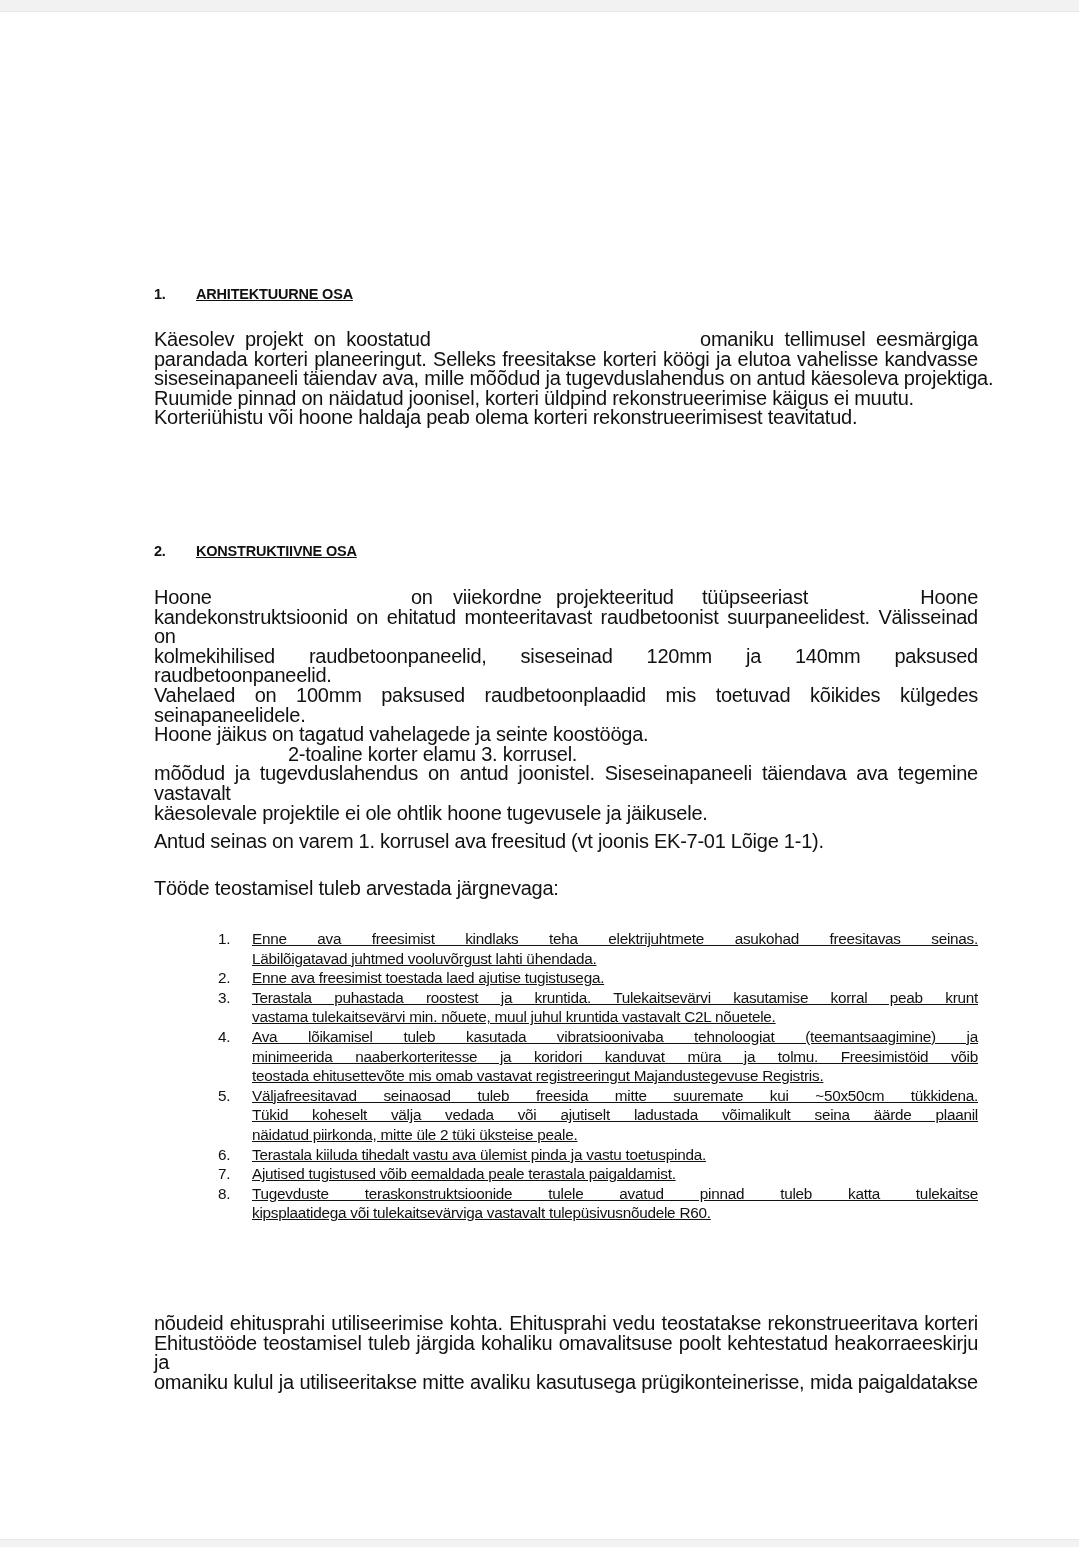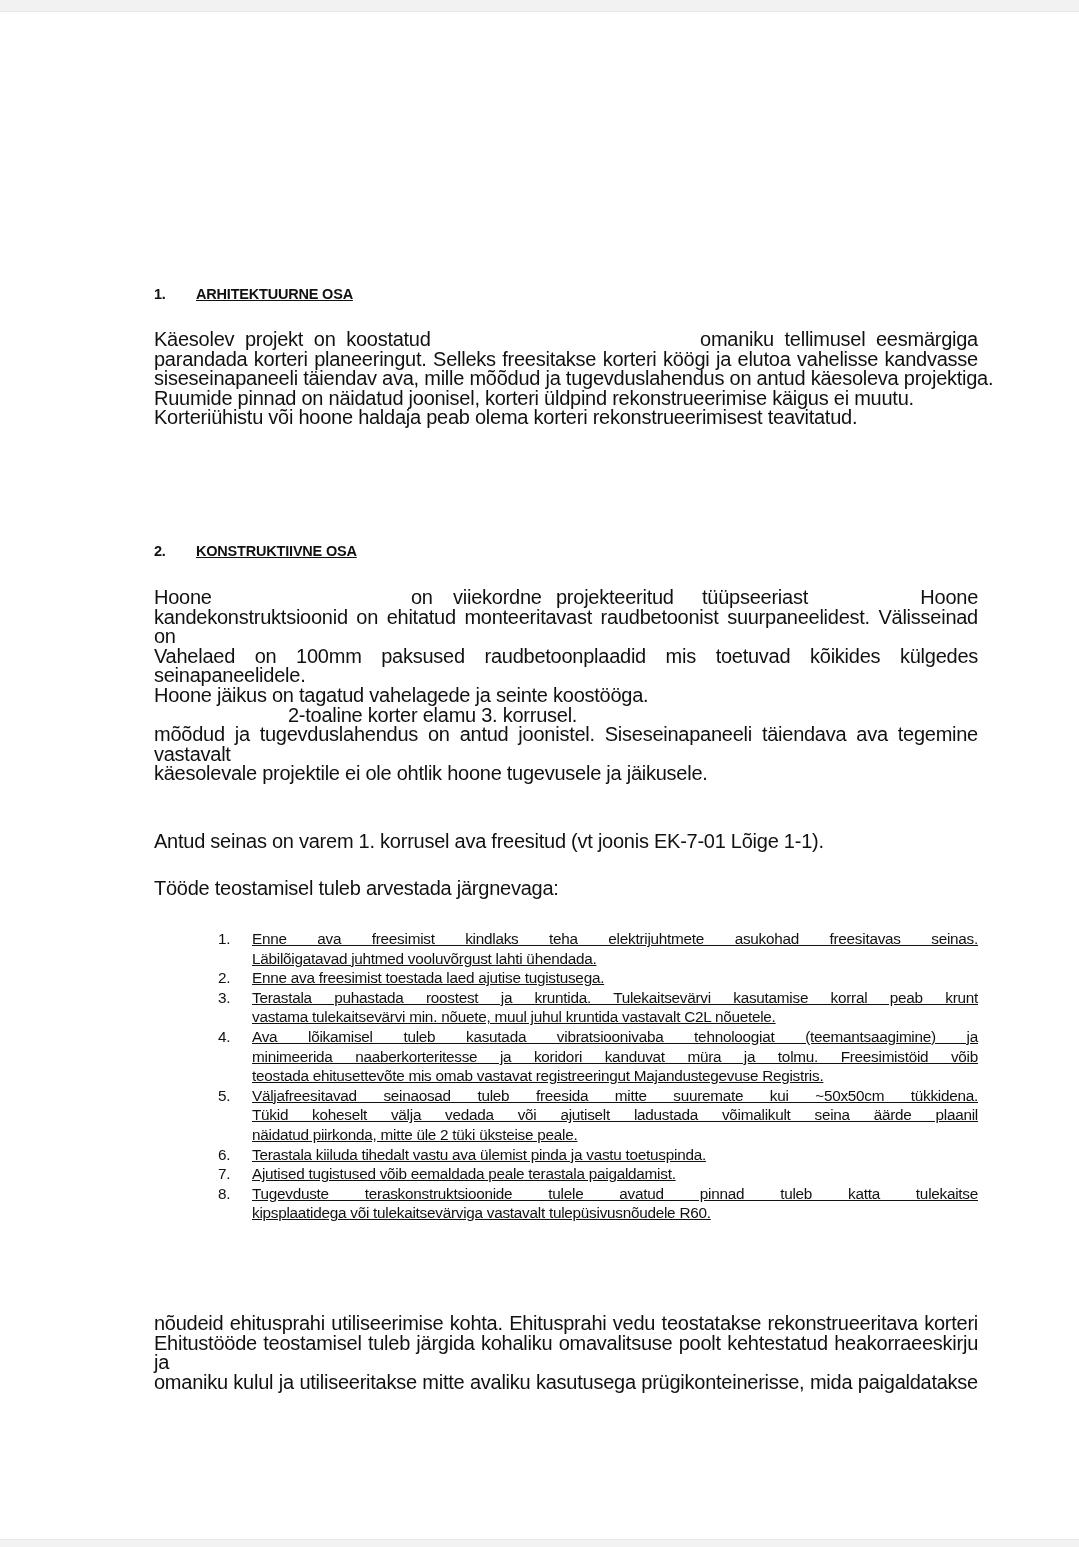--- a/index.html
+++ b/index.html
@@ -55,20 +55,21 @@
   <div class="para" style="top:588px">
     <span class="line" style="position:relative;height:19.6px">
       <span style="position:absolute;left:0">Hoone</span>
       <span style="position:absolute;left:257px">on</span>
       <span style="position:absolute;left:299px">viiekordne</span>
       <span style="position:absolute;left:402px">projekteeritud</span>
       <span style="position:absolute;left:548px">tüüpseeriast</span>
       <span style="position:absolute;right:0">Hoone</span>
     </span>
     <span class="jline">kandekonstruktsioonid on ehitatud monteeritavast raudbetoonist suurpaneelidest. Välisseinad on</span>
+    <span class="jline">kolmekihilised raudbetoonpaneelid, siseseinad 120mm ja 140mm paksused raudbetoonpaneelid.</span>
     <span class="jline">Vahelaed on 100mm paksused raudbetoonplaadid mis toetuvad kõikides külgedes seinapaneelidele.</span>
     <span class="line">Hoone jäikus on tagatud vahelagede ja seinte koostööga.</span>
     <span class="line" style="padding-left:134px">2-toaline korter elamu 3. korrusel.</span>
     <span class="jline">mõõdud ja tugevduslahendus on antud joonistel. Siseseinapaneeli täiendava ava tegemine vastavalt</span>
     <span class="line">käesolevale projektile ei ole ohtlik hoone tugevusele ja jäikusele.</span>
   </div>
 
   <div class="para" style="top:832px">
     <span class="line">Antud seinas on varem 1. korrusel ava freesitud (vt joonis EK-7-01 Lõige 1-1).</span>
   </div>

